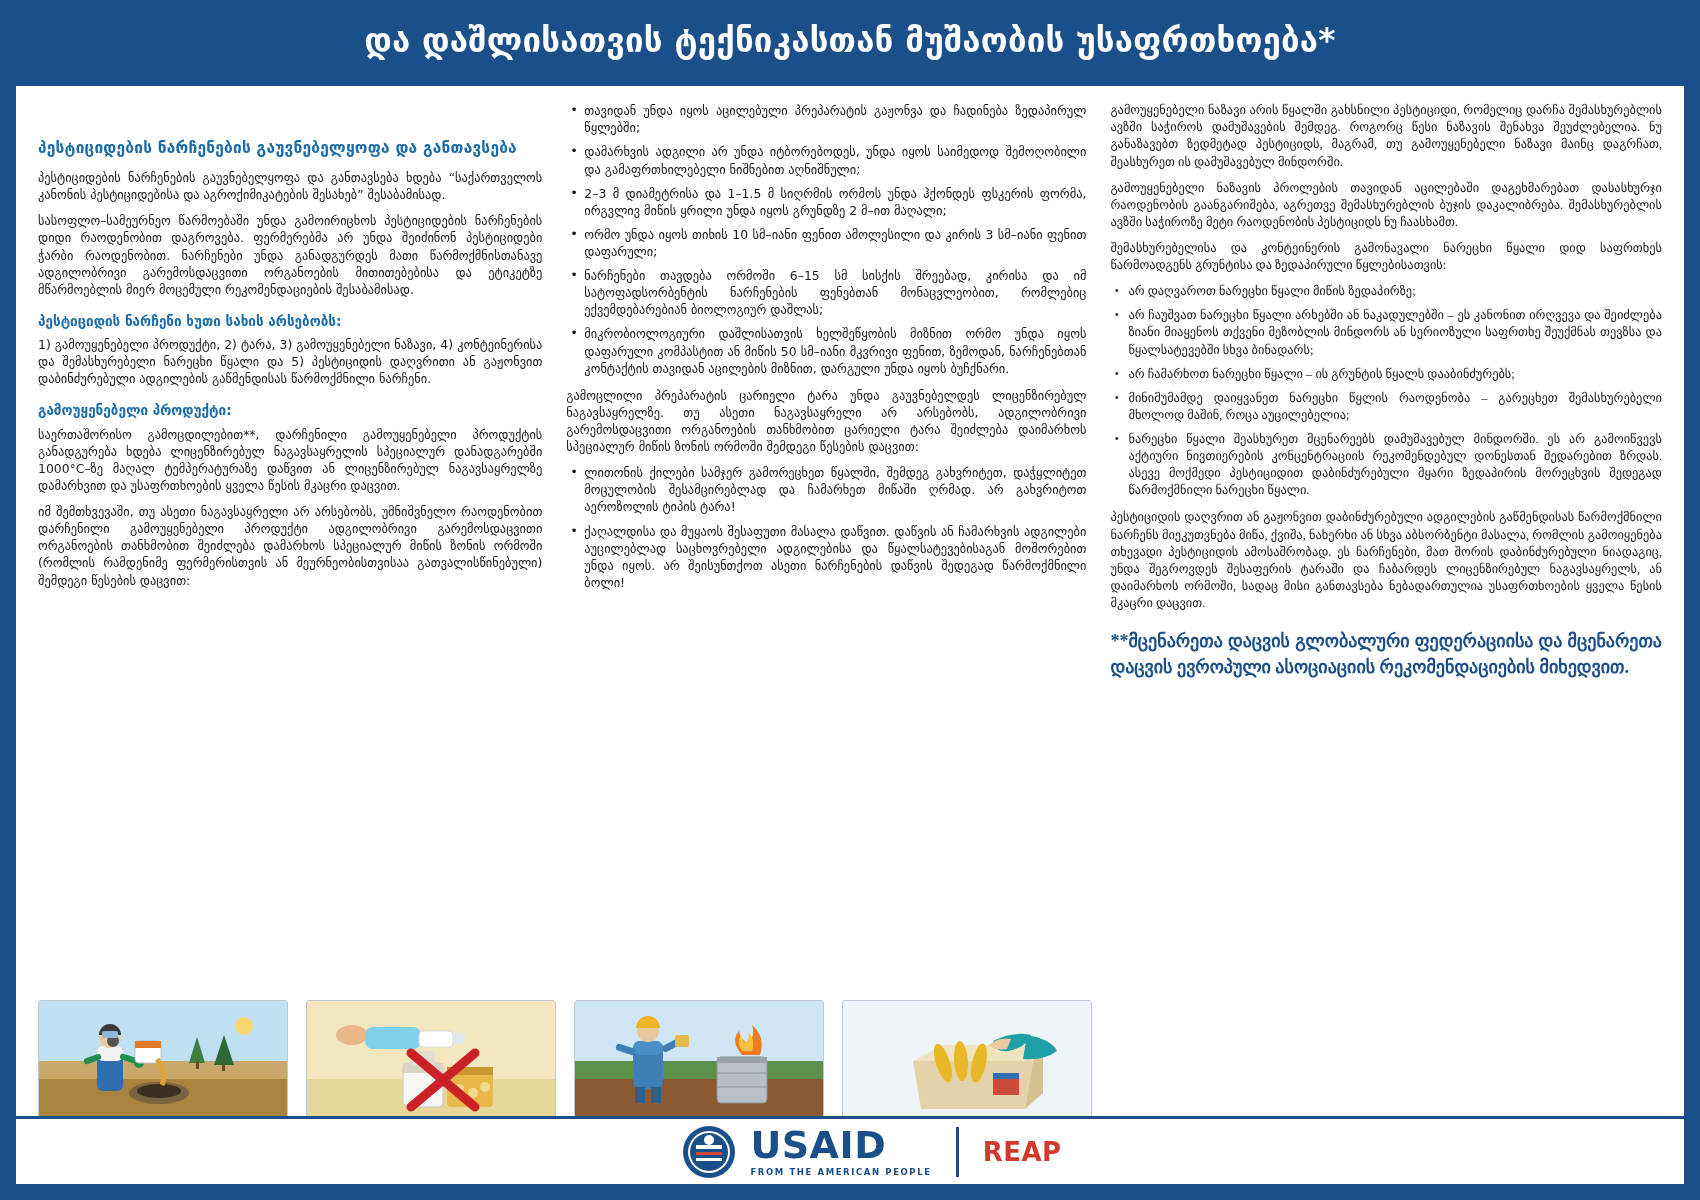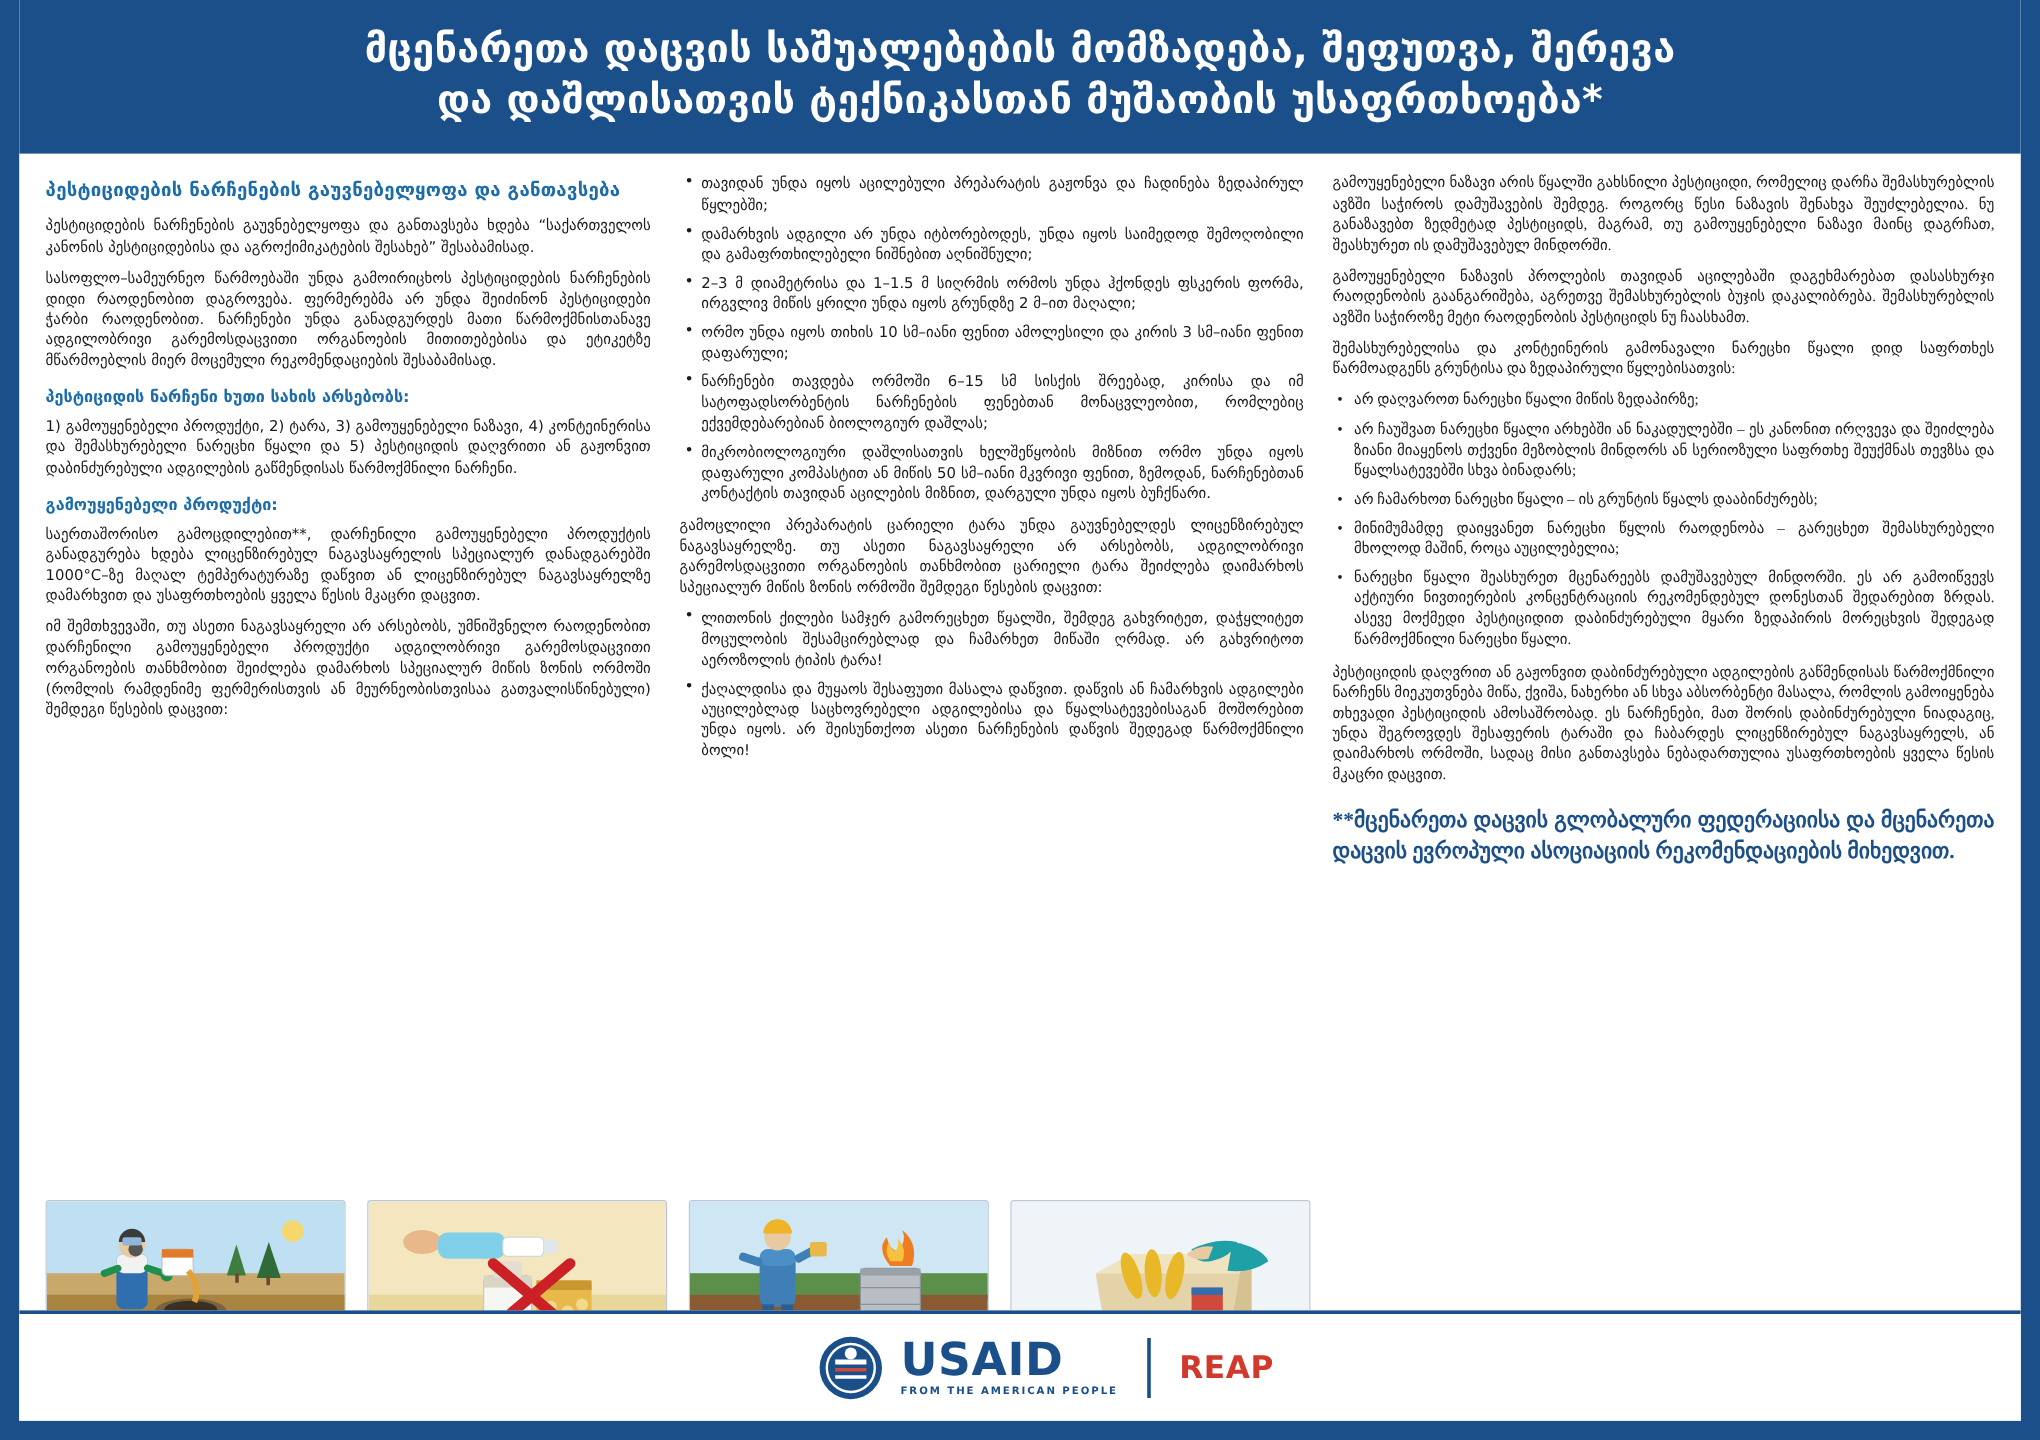--- a/index.html
+++ b/index.html
@@ -34,21 +34,21 @@
   }
   .header .line2 { display: block; }
   
   .body-wrap {
     display: flex;
     padding: 16px 22px 0 22px;
     gap: 24px;
     height: 905px;
   }
   .col { width: 33.33%; }
-  .col-1 { width: 32%; }
+  .col-1 { width: 32%; margin-top: 32px; }
   .col-2 { width: 33%; }
   .col-3 { width: 35%; font-family: Liberation Serif, serif; }
 
   h2.section-title {
     color: #1b6ca8;
     font-size: 15.5px;
     font-weight: bold;
     line-height: 1.35;
     margin: 4px 0 10px 0;
     letter-spacing: 0.2px;
@@ -124,21 +124,21 @@
     line-height: 1.35;
     color: #1b4f8a;
     font-weight: bold;
   }
   svg.scene { display: block; width: 250px; height: 118px; }
 
   
   .footer {
     position: absolute;
     left: 0; right: 0; bottom: 0;
-    height: 92px;
+    height: 68px;
     background: #ffffff;
     border-top: 3px solid #1b4f8a;
     display: flex;
     align-items: center;
     justify-content: center;
     gap: 14px;
     padding-left: 44px;
   }
   .usaid-seal { width: 54px; height: 54px; }
   .usaid-text { display: flex; flex-direction: column; line-height: 1; }
@@ -159,21 +159,20 @@
     letter-spacing: 0.5px;
   }
 </style>
 </head>
 <body>
 
 <div class="poster">
 
   <div class="header">
     <h1>
-      <span>მცენარეთა დაცვის საშუალებების მომზადება, შეფუთვა, შერევა</span>
       <span class="line2">და დაშლისათვის ტექნიკასთან მუშაობის უსაფრთხოება*</span>
     </h1>
   </div>
 
   <div class="body-wrap">
 
     <div class="col col-1">
       <h2 class="section-title">პესტიციდების ნარჩენების გაუვნებელყოფა და განთავსება</h2>
       <p class="para">პესტიციდების ნარჩენების გაუვნებელყოფა და განთავსება ხდება “საქართველოს კანონის პესტიციდებისა და აგროქიმიკატების შესახებ” შესაბამისად.</p>
       <p class="para">სასოფლო–სამეურნეო წარმოებაში უნდა გამოირიცხოს პესტიციდების ნარჩენების დიდი რაოდენობით დაგროვება. ფერმერებმა არ უნდა შეიძინონ პესტიციდები ჭარბი რაოდენობით. ნარჩენები უნდა განადგურდეს მათი წარმოქმნისთანავე ადგილობრივი გარემოსდაცვითი ორგანოების მითითებებისა და ეტიკეტზე მწარმოებლის მიერ მოცემული რეკომენდაციების შესაბამისად.</p>

